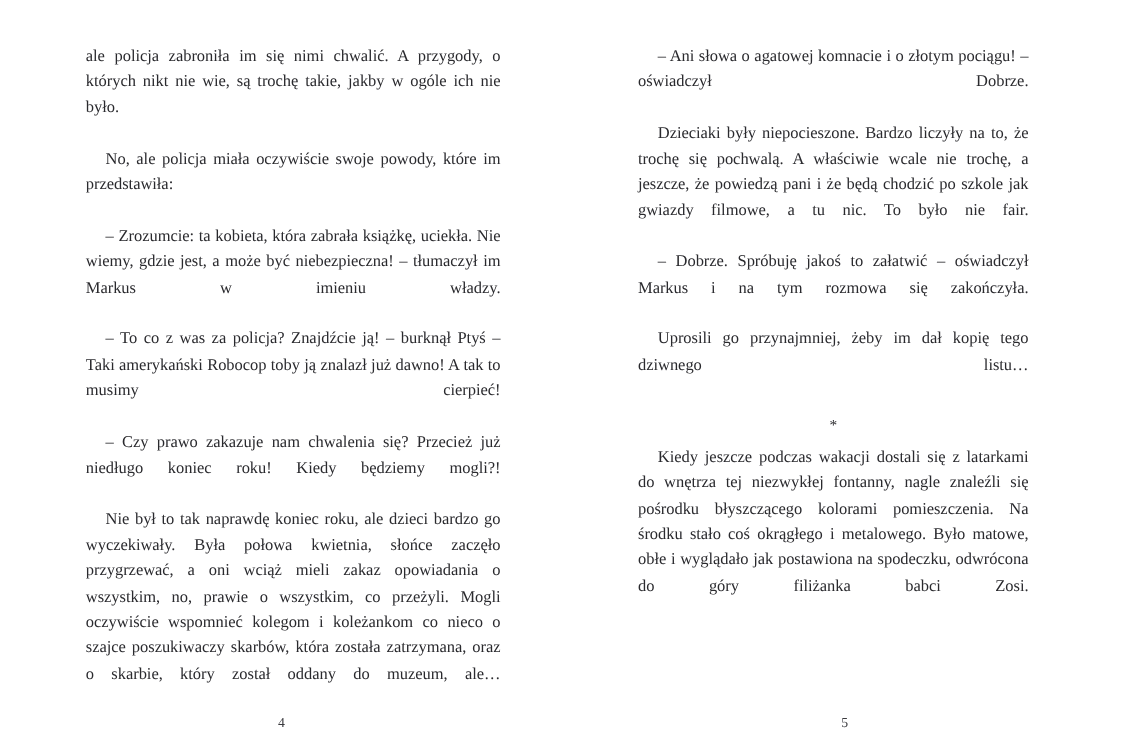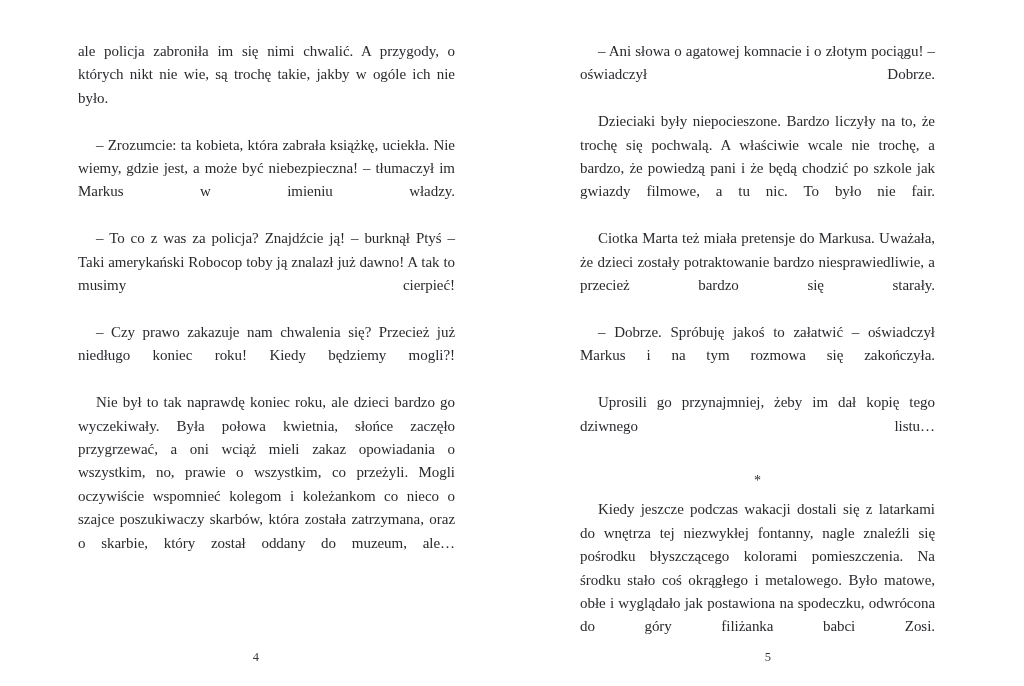--- a/index.html
+++ b/index.html
@@ -84,33 +84,33 @@
   }
 </style>
 </head>
 <body>
 
 <div class="spread">
 
   <div class="page page-left">
     <div class="textblock">
       <p class="para noindent">ale policja zabroniła im się nimi chwalić. A przygody, o których nikt nie wie, są trochę takie, jakby w ogóle ich nie było.</p>
+      <p class="para">No, ale policja miała oczywiście swoje powody, które im przedstawiła:</p>
       <p class="para">– Zrozumcie: ta kobieta, która zabrała książkę, uciekła. Nie wiemy, gdzie jest, a może być niebezpieczna! – tłumaczył im Markus w imieniu władzy.</p>
       <p class="para">– To co z was za policja? Znajdźcie ją! – burknął Ptyś – Taki amerykański Robocop toby ją znalazł już dawno! A tak to musimy cierpieć!</p>
       <p class="para">– Czy prawo zakazuje nam chwalenia się? Przecież już niedługo koniec roku! Kiedy będziemy mogli?!</p>
       <p class="para">Nie był to tak naprawdę koniec roku, ale dzieci bardzo go wyczekiwały. Była połowa kwietnia, słońce zaczęło przygrzewać, a oni wciąż mieli zakaz opowiadania o wszystkim, no, prawie o wszystkim, co przeżyli. Mogli oczywiście wspomnieć kolegom i koleżankom co nieco o szajce poszukiwaczy skarbów, która została zatrzymana, oraz o skarbie, który został oddany do muzeum, ale…</p>
     </div>
     <div class="folio">4</div>
   </div>
 
   <div class="page page-right">
     <div class="textblock">
       <p class="para">– Ani słowa o agatowej komnacie i o złotym pociągu! – oświadczył Dobrze.</p>
-      <p class="para">Dzieciaki były niepocieszone. Bardzo liczyły na to, że trochę się pochwalą. A właściwie wcale nie trochę, a bardzo, że powiedzą pani i że będą chodzić po szkole jak gwiazdy filmowe, a tu nic. To było nie fair.</p>
-      <p class="para">Ciotka Marta też miała pretensje do Markusa. Uważała, że dzieci zostały potraktowanie bardzo niesprawiedliwie, a przecież bardzo się starały.</p>
+      <p class="para">Dzieciaki były niepocieszone. Bardzo liczyły na to, że trochę się pochwalą. A właściwie wcale nie trochę, a jeszcze, że powiedzą pani i że będą chodzić po szkole jak gwiazdy filmowe, a tu nic. To było nie fair.</p>
       <p class="para">– Dobrze. Spróbuję jakoś to załatwić – oświadczył Markus i na tym rozmowa się zakończyła.</p>
       <p class="para">Uprosili go przynajmniej, żeby im dał kopię tego dziwnego listu…</p>
 
       <div class="sep">*</div>
 
       <p class="para">Kiedy jeszcze podczas wakacji dostali się z latarkami do wnętrza tej niezwykłej fontanny, nagle znaleźli się pośrodku błyszczącego kolorami pomieszczenia. Na środku stało coś okrągłego i metalowego. Było matowe, obłe i wyglądało jak postawiona na spodeczku, odwrócona do góry filiżanka babci Zosi.</p>
 
     </div>
     <div class="folio">5</div>
   </div>

